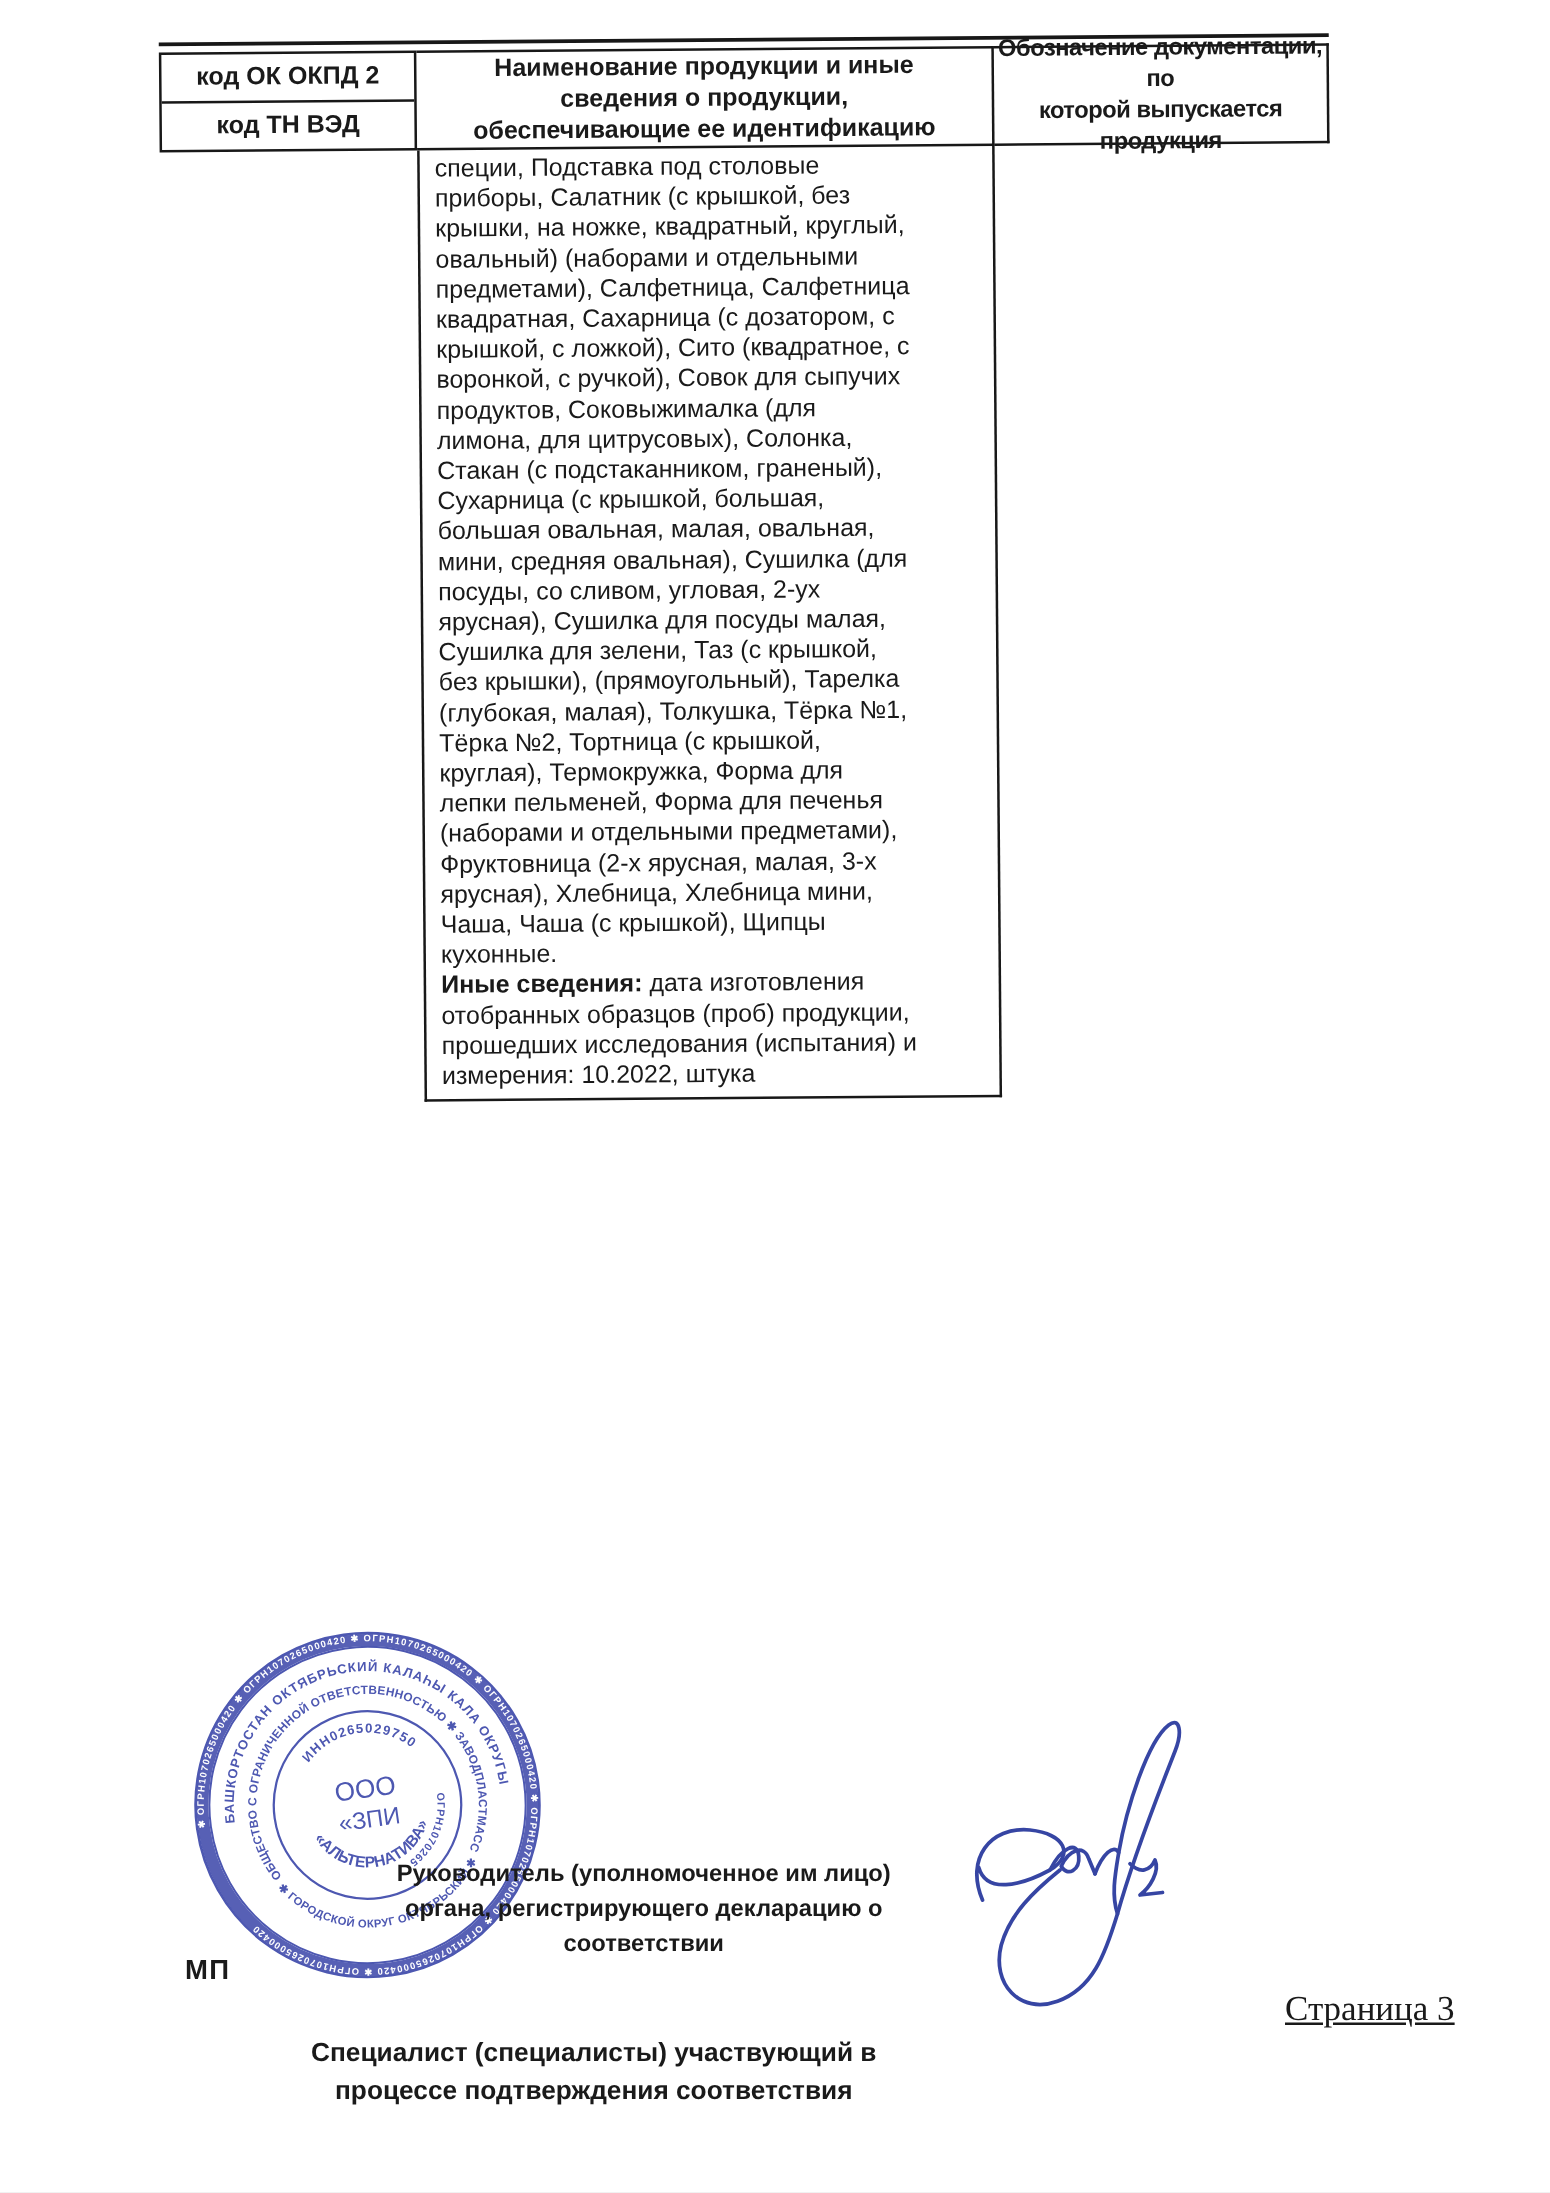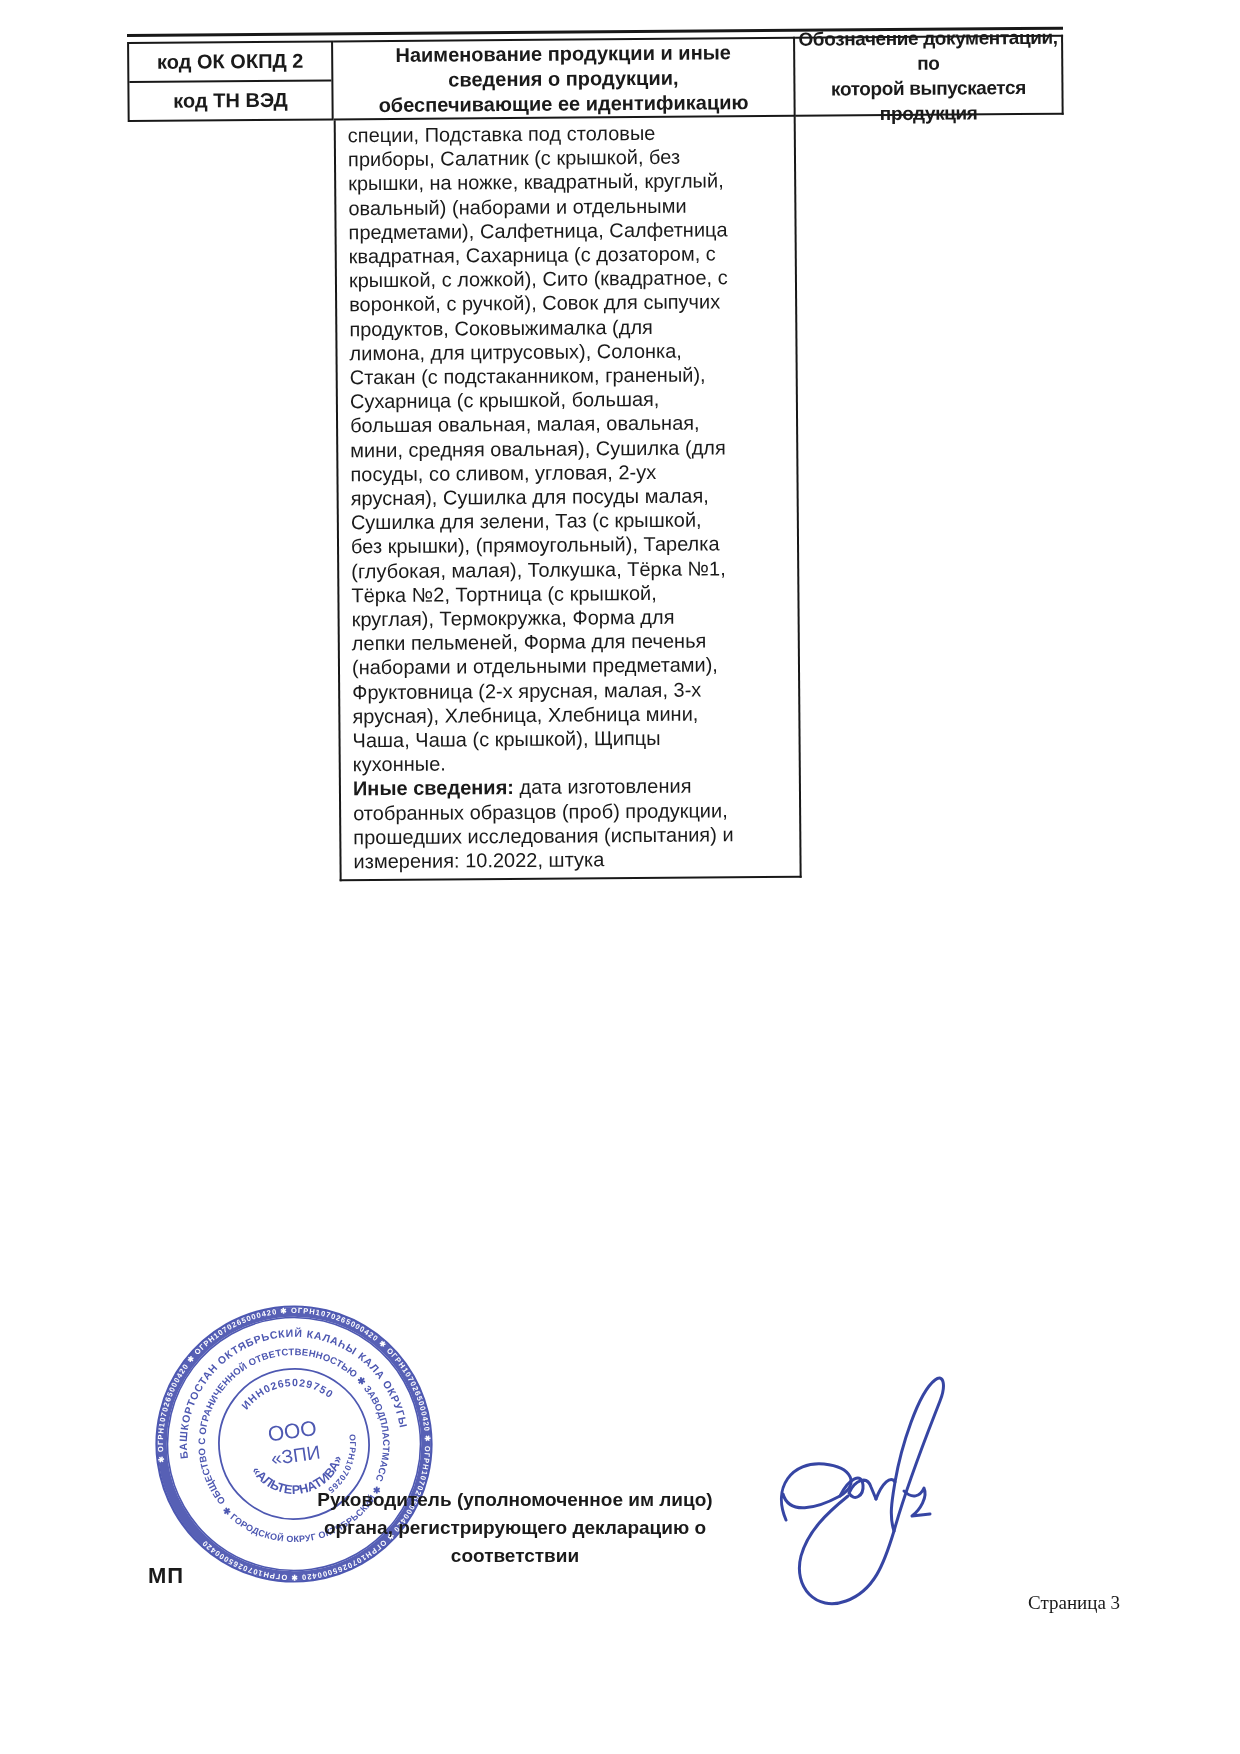--- a/index.html
+++ b/index.html
@@ -52,21 +52,21 @@
     position:absolute; left:148px; top:1563px;
     font-weight:bold; font-size:22px; letter-spacing:1px;text-align:center;
   }
   .role-2 {
     position:absolute; left:190px; top:1628px; width:570px;
     text-align:center; font-weight:bold; font-size:21px; line-height:30px;
     white-space:pre-line;
   }
   .page-num {
     position:absolute; left:1028px; top:1592px;
-    font-family:"Liberation Serif", serif; font-size:19px;
+    font-family:"Liberation Serif", serif; font-size:28px;text-decoration:underline;
   }
 
   
   .stamp-svg {
     position:absolute; left:148px; top:1298px; width:292px; height:292px;
     mix-blend-mode:multiply; opacity:0.92;
   }
   .sig-svg {
     position:absolute; left:690px; top:1285px; width:290px; height:330px;
     mix-blend-mode:multiply;
@@ -180,16 +180,18 @@
       <path d="M 186 214 C 192 198 201 190 205 197 C 211 162 228 108 245 95 C 254 88 256 101 250 116 C 238 147 218 196 204 246 C 194 279 184 306 156 316 C 126 327 103 302 111 271 C 118 246 137 228 158 211"></path>
       <path d="M 205 197 C 202 215 199 231 204 246"></path>
       <path d="M 214 206 C 222 214 230 212 234 203 C 238 212 230 225 222 231 L 240 229"></path>
     </g>
   </svg>
 
   <div class="role-1">Руководитель (уполномоченное им лицо)
 органа, регистрирующего декларацию о
 соответствии</div>
   <div class="mp-mark">МП</div>
+  <div class="role-2">Специалист (специалисты) участвующий в
+процессе подтверждения соответствия</div>
 
   <div class="page-num">Страница 3</div>
 
 </div>
 
 </body></html>

